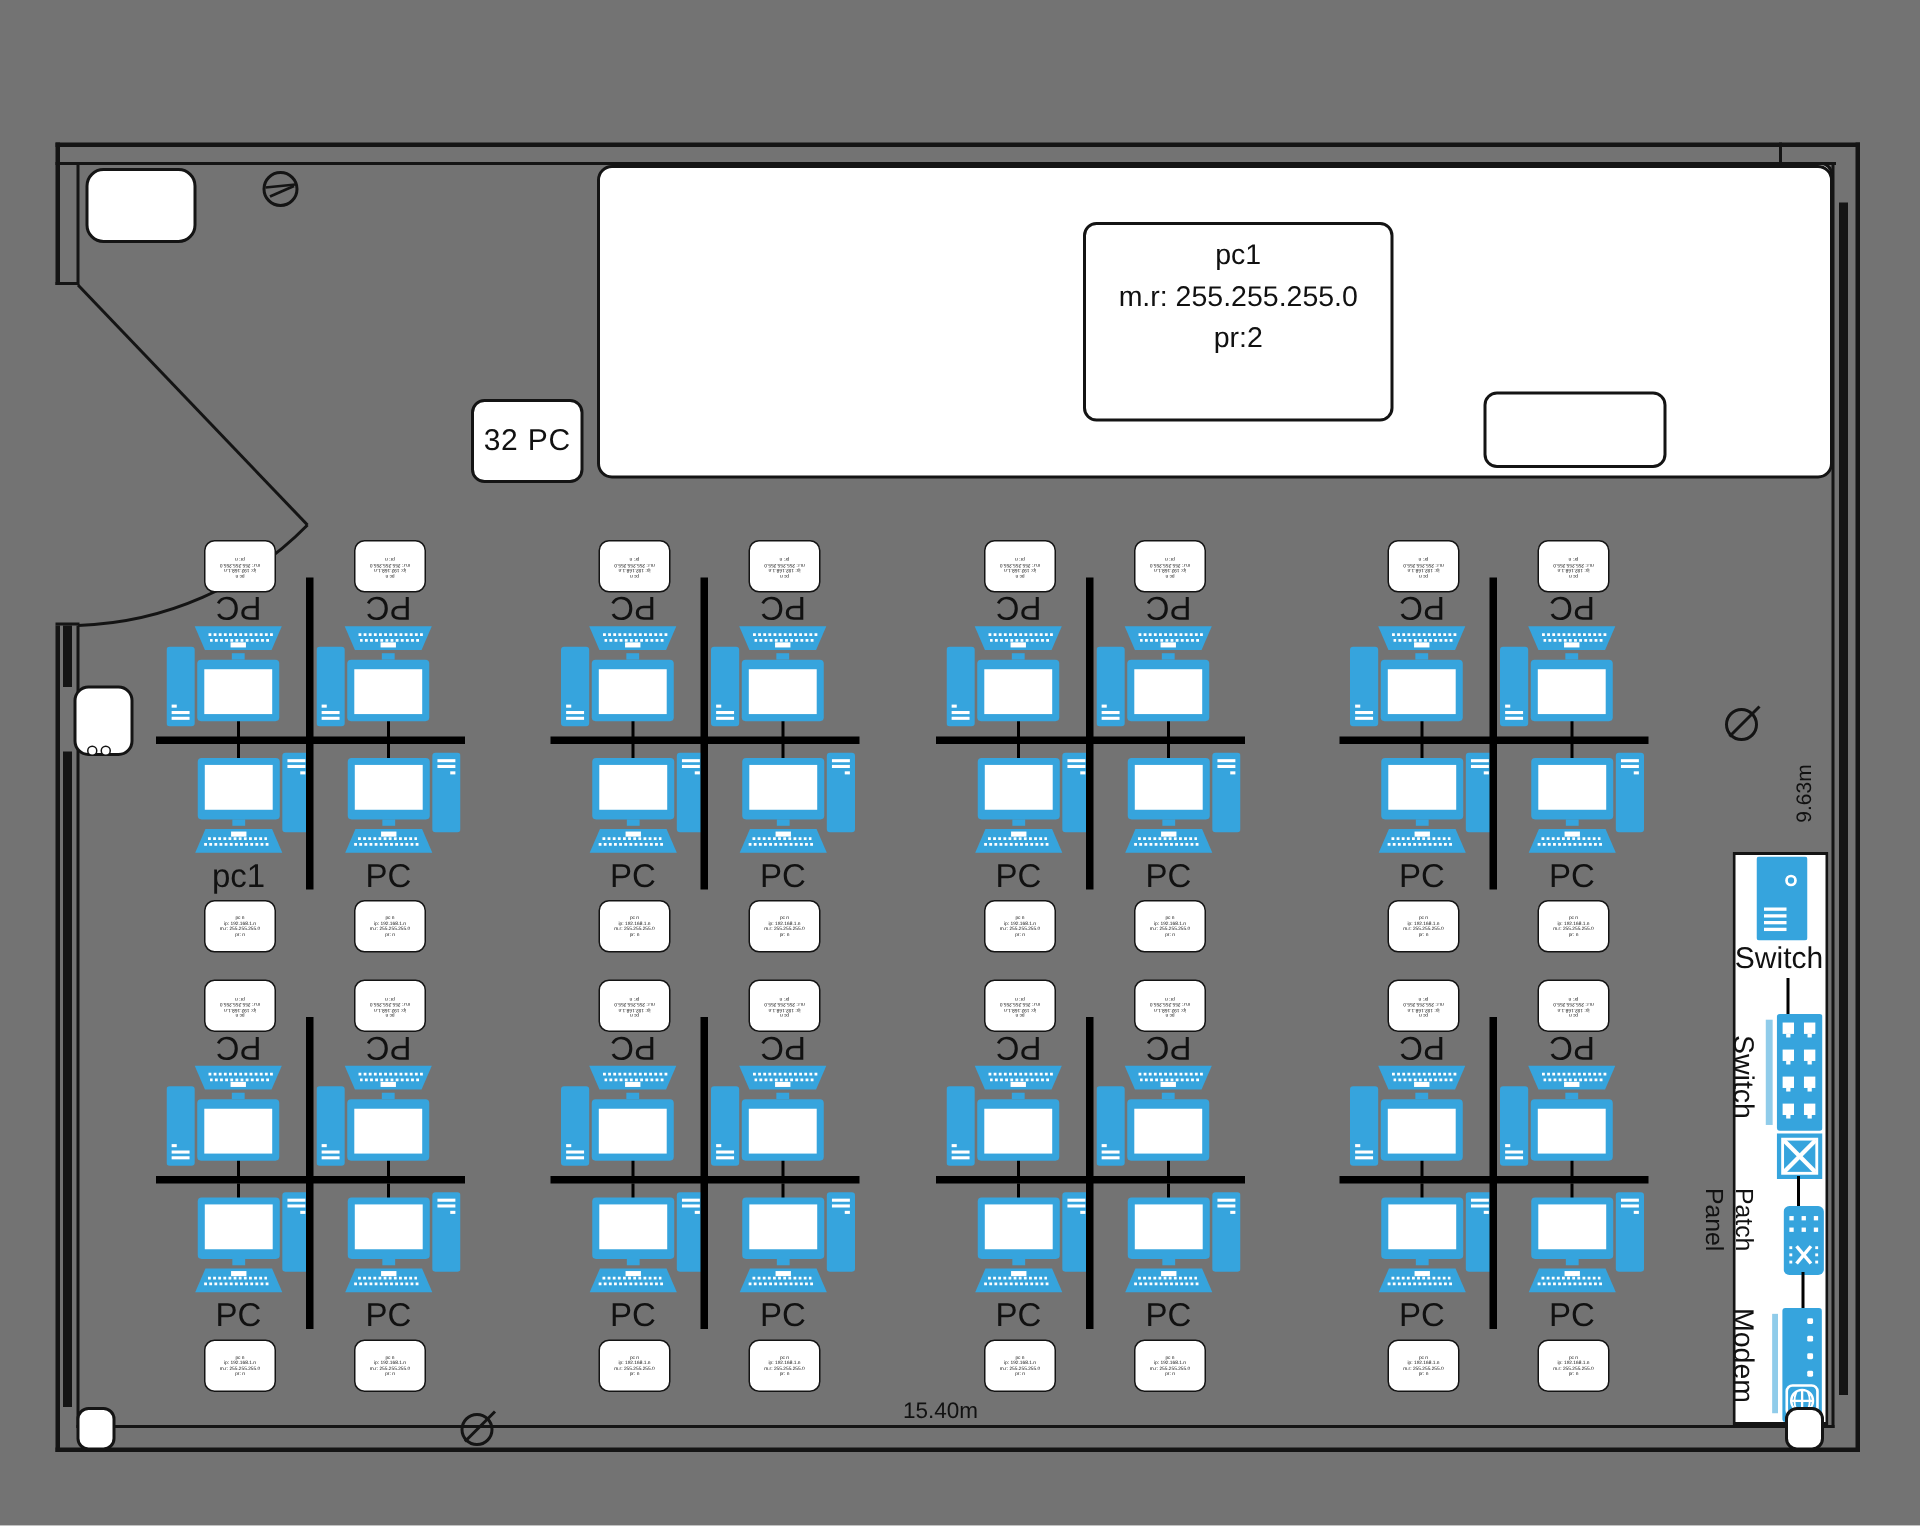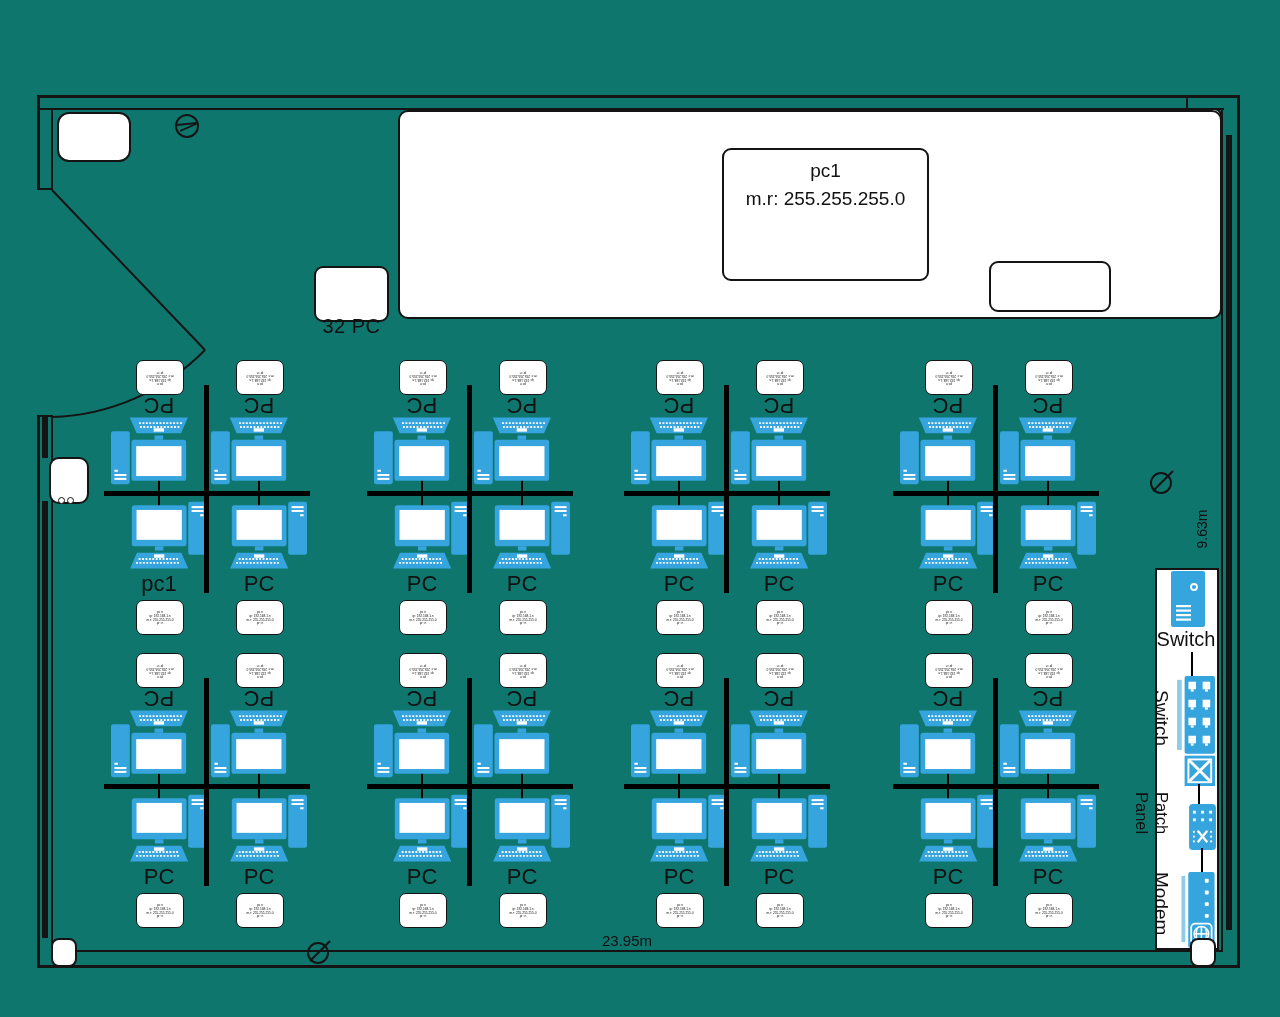--- a/index.html
+++ b/index.html
@@ -1,26 +1,26 @@
 <!DOCTYPE html>
 <html><head>
 <meta charset="utf-8">
 <style>
   html,body{margin:0;padding:0;background:#fff;}
-  #canvas{position:relative;width:1280px;height:1017px;background:#0f766e;overflow:hidden;
+  #canvas{position:relative;width:1280px;height:1017px;background:#737373;overflow:hidden;
           font-family:"Liberation Sans","DejaVu Sans",sans-serif;color:#111;}
   .abs{position:absolute;}
   
   .wall{position:absolute;background:#141414;}
   .pillar{position:absolute;background:#fff;border:2.4px solid #141414;border-radius:10px;}
   .dotule{position:absolute;width:5px;height:5px;border:1.4px solid #141414;border-radius:50%;background:#fff;}
   
   .obox{position:absolute;background:#fff;border:2.2px solid #141414;border-radius:9px;}
   .cap-label{width:100%;height:100%;display:flex;align-items:center;justify-content:center;
-             font-size:20px;letter-spacing:.5px;margin-top:32px;}
+             font-size:20px;letter-spacing:.5px;}
   .callout-line{text-align:center;font-size:19px;line-height:27.5px;}
   .dim-label{position:absolute;font-size:15px;}
   .dim-label-v{position:absolute;width:70px;text-align:center;font-size:14px;transform:rotate(-90deg);}
   
   .cluster{position:absolute;width:210px;height:274px;}
   .ccol0{left:102px}.ccol1{left:365px}.ccol2{left:622px}.ccol3{left:891px}
   .crow0{top:360px}.crow1{top:653px}
   .bus-h{position:absolute;left:2px;top:131px;width:206px;height:5px;background:#000;z-index:3;}
   .bus-v{position:absolute;left:102px;top:25px;width:5px;height:208px;background:#000;z-index:3;}
   .seat{position:absolute;top:0;width:100px;height:274px;}
@@ -97,29 +97,30 @@
   <svg class="abs" style="left:1149px;top:469px;" width="26" height="26" viewBox="0 0 26 26" xmlns="http://www.w3.org/2000/svg">
     <circle cx="12" cy="14" r="10" stroke="#141414" stroke-width="2" fill="none"></circle>
     <line x1="4" y1="22" x2="24" y2="2" stroke="#141414" stroke-width="2"></line>
   </svg>
 
   <div class="obox" style="left:398px;top:110px;width:820px;height:205px;border-radius:10px;"></div>
 
   <div class="obox" style="left:722px;top:148px;width:203px;height:122px;padding-top:7px;">
     <div class="callout-line">pc1</div>
     <div class="callout-line">m.r: 255.255.255.0</div>
+    <div class="callout-line">pr:2</div>
   </div>
 
   <div class="obox" style="left:989px;top:261px;width:118px;height:47px;"></div>
 
   <div class="obox" style="left:314px;top:266px;width:71px;height:52px;border-width:2.4px;">
     <div class="cap-label">32 PC</div>
   </div>
 
-  <div class="dim-label" style="left:602px;top:932px;">23.95m</div>
+  <div class="dim-label" style="left:602px;top:932px;">15.40m</div>
   <div class="dim-label-v" style="left:1167px;top:521px;">9.63m</div>
 
   <div id="clusters-root" class="abs" style="left:0;top:0;">
       <div class="cluster ccol0 crow0">
     <div class="bus-v"></div>
     <div class="bus-h"></div>
   <div class="seat seat-top" style="left: 7px;">
           <div class="stub"></div>
           <svg class="pc-icon" viewBox="0 0 96 84" xmlns="http://www.w3.org/2000/svg">
     <rect x="74" y="2" width="22" height="62" rx="2.5" fill="#36A4DD"></rect>

